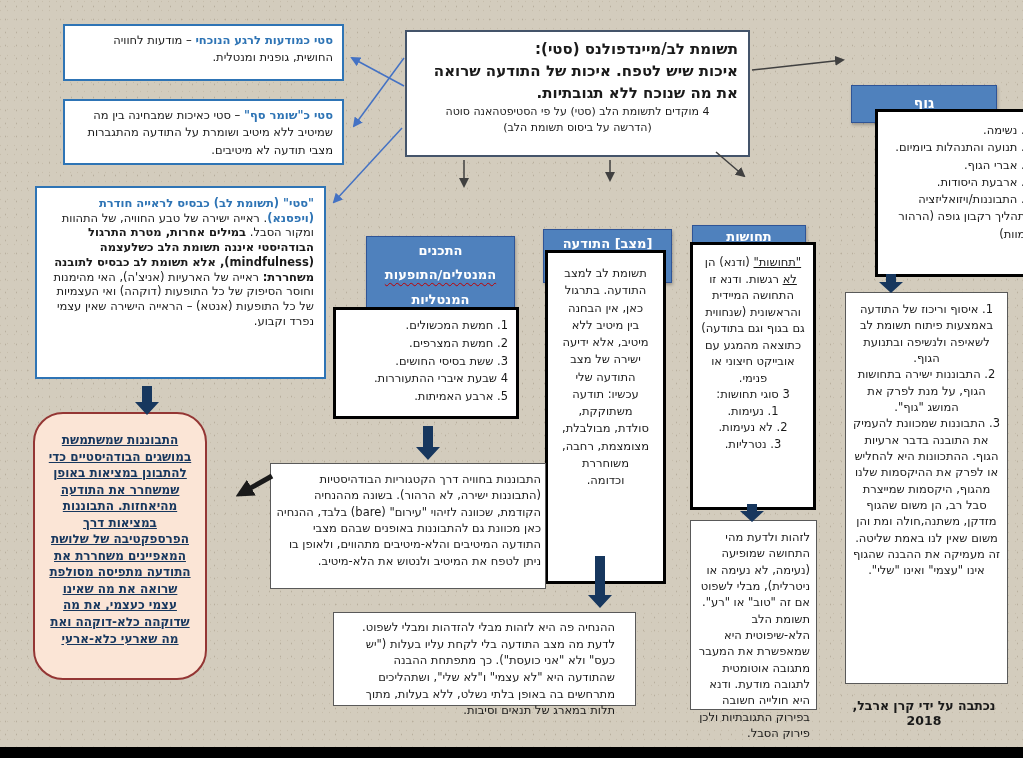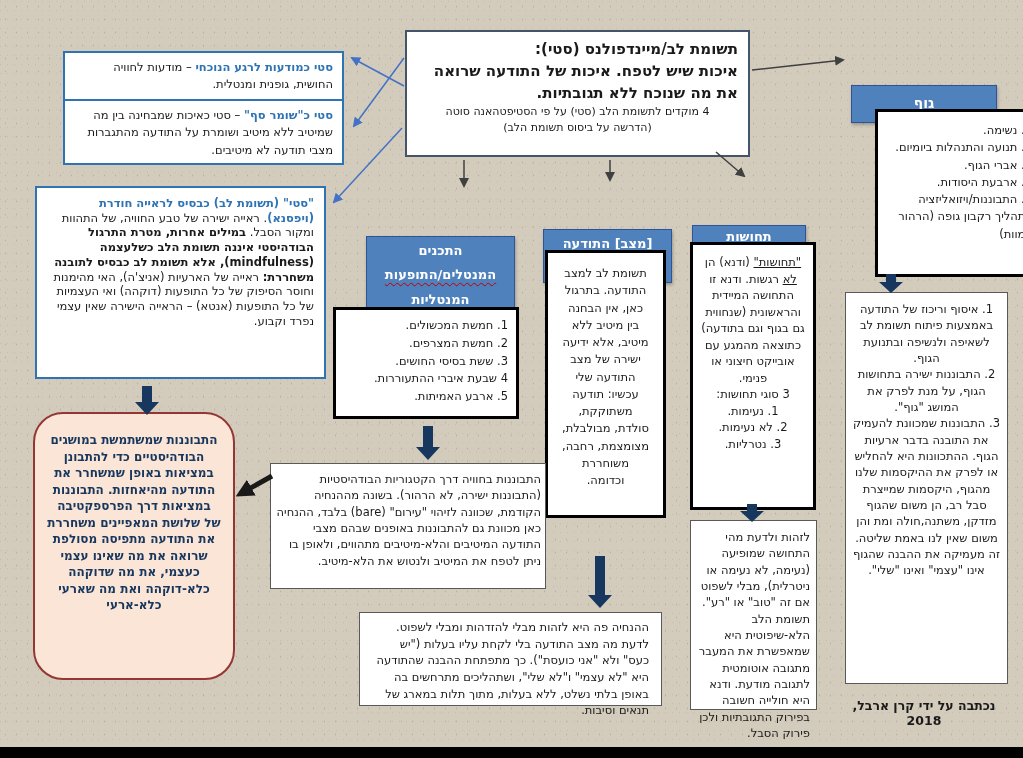--- a/index.html
+++ b/index.html
@@ -86,33 +86,33 @@
     <div class="main-title">איכות שיש לטפח. איכות של התודעה שרואה</div>
     <div class="main-title">את מה שנוכח ללא תגובתיות.</div>
     <div class="main-sub">4 מוקדים לתשומת הלב (סטי) על פי הסטיפטהאנה סוטה</div>
     <div class="main-sub">(הדרשה על ביסוס תשומת הלב)</div>
   </div>
 
   <div class="header-blue" style="left:851px;top:41px;width:146px;height:38px;font-size:14px;">
     <span>גוף</span>
   </div>
 
-  <div class="box blue-border rtl t-right fs11" style="left:63px;top:51px;width:281px;height:57px;padding:6px 9px;line-height:1.5;">
+  <div class="box blue-border rtl t-right fs11" style="left:63px;top:24px;width:281px;height:57px;padding:6px 9px;line-height:1.5;">
     <span class="lead-blue">סטי כמודעות לרגע הנוכחי</span><span> – מודעות לחוויה החושית, גופנית ומנטלית.</span>
   </div>
 
   <div class="box blue-border rtl t-right fs11" style="left:63px;top:99px;width:281px;height:66px;padding:6px 9px;line-height:1.5;">
     <span class="lead-blue">סטי כ"שומר סף"</span><span> – סטי כאיכות שמבחינה בין מה שמיטיב ללא מיטיב ושומרת על התודעה מהתגברות מצבי תודעה לא מיטיבים.</span>
   </div>
 
   <div class="box blue-border rtl t-right fs11" style="left:35px;top:186px;width:291px;height:193px;padding:8px 10px;line-height:1.28;">
     <span class="lead-blue">"סטי" (תשומת לב) כבסיס לראייה חודרת (ויפסנא)</span><span>. ראייה ישירה של טבע החוויה, של התהוות ומקור הסבל. </span><span class="b">במילים אחרות, מטרת התרגול הבודהיסטי איננה תשומת הלב כשלעצמה (mindfulness), אלא תשומת לב כבסיס לתובנה משחררת:</span><span> ראייה של הארעיות (אניצ'ה), האי מהימנות וחוסר הסיפוק של כל התופעות (דוקהה) ואי העצמיות של כל התופעות (אנטא) – הראייה הישירה שאין עצמי נפרד וקבוע.</span>
   </div>
 
-  <div class="box rounded rtl" style="left:33px;top:412px;width:202px;height:268px;">
+  <div class="box rounded rtl" style="left:33px;top:412px;width:174px;height:268px;text-decoration:underline;">
     <span>התבוננות שמשתמשת במושגים הבודהיסטיים כדי להתבונן במציאות באופן שמשחרר את התודעה מהיאחזות. התבוננות במציאות דרך הפרספקטיבה של שלושת המאפיינים משחררת את התודעה מתפיסה מסולפת שרואה את מה שאינו עצמי כעצמי, את מה שדוקהה כלא-דוקהה ואת מה שארעי כלא-ארעי</span>
   </div>
 
   <div class="header-blue" style="left:366px;top:192px;width:149px;height:103px;">
     <span>התכנים</span>
     <span class="wavy">המנטלים/התופעות</span>
     <span>המנטליות</span>
     <span class="wavy">(dhamma)</span>
   </div>
 
@@ -127,21 +127,21 @@
   </div>
 
   <div class="box black-border rtl t-right" style="left:333px;top:307px;width:186px;height:112px;padding:7px 8px;font-size:11.5px;line-height:1.55;">
     <div class="para">1. חמשת המכשולים.</div>
     <div class="para">2. חמשת המצרפים.</div>
     <div class="para">3. ששת בסיסי החושים.</div>
     <div class="para">4 שבעת איברי ההתעוררות.</div>
     <div class="para">5. ארבע האמיתות.</div>
   </div>
 
-  <div class="box black-border rtl t-center" style="left:545px;top:250px;width:121px;height:268px;padding:12px 14px;font-size:11.5px;line-height:1.5;">
+  <div class="box black-border rtl t-center" style="left:545px;top:250px;width:121px;height:334px;padding:12px 14px;font-size:11.5px;line-height:1.5;">
     <span>תשומת לב למצב התודעה. בתרגול כאן, אין הבחנה בין מיטיב ללא מיטיב, אלא ידיעה ישירה של מצב התודעה שלי עכשיו: תודעה משתוקקת, סולדת, מבולבלת, מצומצמת, רחבה, משוחררת וכדומה.</span>
   </div>
 
   <div class="box black-border rtl t-center" style="left:690px;top:242px;width:126px;height:268px;padding:9px 6px;font-size:11.5px;line-height:1.44;">
     <div class="para"><span class="u">"תחושות"</span><span> (ודנא) הן </span><span class="u">לא</span><span> רגשות. ודנא זו התחושה המיידית והראשונית (שנחווית גם בגוף וגם בתודעה) כתוצאה מהמגע עם אובייקט חיצוני או פנימי.</span></div>
     <div class="para">3 סוגי תחושות:</div>
     <div class="para">1. נעימות.</div>
     <div class="para">2. לא נעימות.</div>
     <div class="para">3. נטרליות.</div>
   </div>
@@ -157,21 +157,21 @@
   <div class="box thin-border rtl t-center fs11" style="left:845px;top:292px;width:163px;height:392px;padding:8px 6px;">
     <div class="para">1. איסוף וריכוז של התודעה באמצעות פיתוח תשומת לב לשאיפה ולנשיפה ובתנועת הגוף.</div>
     <div class="para">2. התבוננות ישירה בתחושות הגוף, על מנת לפרק את המושג "גוף".</div>
     <div class="para">3. התבוננות שמכוונת להעמיק את התובנה בדבר ארעיות הגוף. ההתכוונות היא להחליש או לפרק את ההיקסמות שלנו מהגוף, היקסמות שמייצרת סבל רב, הן משום שהגוף מזדקן, משתנה,חולה ומת והן משום שאין לנו באמת שליטה. זה מעמיקה את ההבנה שהגוף אינו "עצמי" ואינו "שלי".</div>
   </div>
 
   <div class="box thin-border rtl t-right fs11" style="left:270px;top:463px;width:276px;height:126px;padding:7px 4px;">
     <span>התבוננות בחוויה דרך הקטגוריות הבודהיסטיות (התבוננות ישירה, לא הרהור). בשונה מההנחיה הקודמת, שכוונה לזיהוי "עירום" (bare) בלבד, ההנחיה כאן מכוונת גם להתבוננות באופנים שבהם מצבי התודעה המיטיבים והלא-מיטיבים מתהווים, ולאופן בו ניתן לטפח את המיטיב ולנטוש את הלא-מיטיב.</span>
   </div>
 
-  <div class="box thin-border rtl t-right fs11" style="left:359px;top:612px;width:303px;height:94px;padding:6px 12px;line-height:1.45;">
+  <div class="box thin-border rtl t-right fs11" style="left:333px;top:612px;width:303px;height:94px;padding:6px 20px;line-height:1.45;">
     <span>ההנחיה פה היא לזהות מבלי להזדהות ומבלי לשפוט. לדעת מה מצב התודעה בלי לקחת עליו בעלות ("יש כעס" ולא "אני כועסת"). כך מתפתחת ההבנה שהתודעה היא "לא עצמי" ו"לא שלי", ושתהליכים מתרחשים בה באופן בלתי נשלט, ללא בעלות, מתוך תלות במארג של תנאים וסיבות.</span>
   </div>
 
   <div class="box thin-border rtl t-right fs11" style="left:690px;top:520px;width:127px;height:190px;padding:8px 6px;">
     <span>לזהות ולדעת מהי התחושה שמופיעה (נעימה, לא נעימה או ניטרלית), מבלי לשפוט אם זה "טוב" או "רע". תשומת הלב הלא-שיפוטית היא שמאפשרת את המעבר מתגובה אוטומטית לתגובה מודעת. ודנא היא חולייה חשובה בפירוק התגובתיות ולכן פירוק הסבל.</span>
   </div>
 
   <div id="credit" class="rtl">נכתבה על ידי קרן ארבל, 2018</div>
 
   <div id="bottom-bar"></div>

